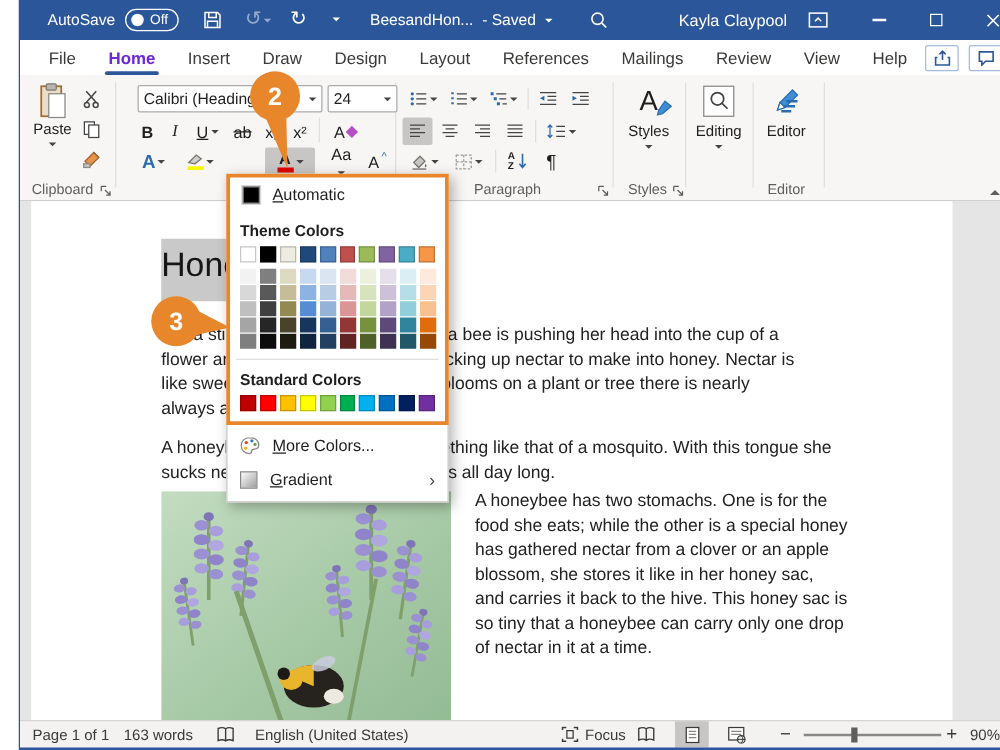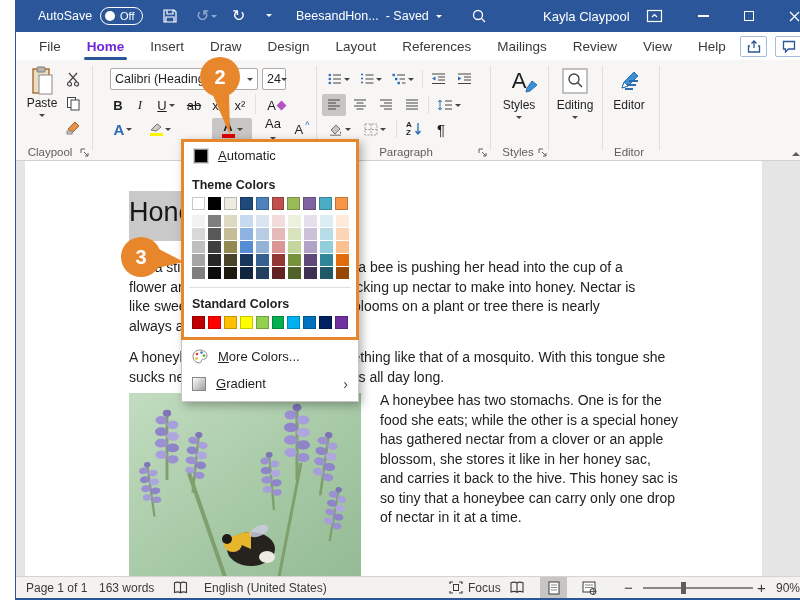--- a/index.html
+++ b/index.html
@@ -219,32 +219,32 @@
         <rect x="5" y="4" width="8" height="10" fill="#fff" stroke="#444"></rect>
       </svg>
     </div>
     <div class="rb-btn" style="left:46px; top:56px; width:22px;">
       <svg class="ic" width="15" height="15" viewBox="0 0 15 15">
         <path d="M2 9 L9 2 L13 6 L6 13 z" fill="#E8934A" stroke="#A4622D"></path>
         <path d="M9 2 L13 6" stroke="#A4622D"></path>
         <rect x="1" y="11" width="5" height="3" fill="#C9C6C2" stroke="#8A8886"></rect>
       </svg>
     </div>
-    <div class="grp-label" style="left:4px; width:60px;">Claypool</div>
+    <div class="grp-label" style="left:4px; width:60px;">Clipboard</div>
     <div class="launcher" style="left:64px;">
       <svg class="ic" width="9" height="9" viewBox="0 0 9 9">
         <path d="M1 1 v4 M1 1 h4 M4 4 l4 4 M8 5 v3 h-3" fill="none" stroke="#605E5C"></path>
       </svg>
     </div>
 
     <div class="combo" style="left:94px; top:8px; width:148px;">
       <span style="overflow:hidden;white-space:nowrap;">Calibri (Heading</span>
       <span class="caret-d"></span>
     </div>
-    <div class="combo" style="left:246px; top:8px; width:24px;">
+    <div class="combo" style="left:246px; top:8px; width:56px;">
       <span>24</span>
       <span class="caret-d"></span>
     </div>
 
     <div class="rb-btn glyph-b" style="left:92px; top:34px; width:20px;">B</div>
     <div class="rb-btn glyph-i" style="left:115px; top:34px; width:18px;">I</div>
     <div class="rb-btn" style="left:135px; top:34px; width:30px;">
       <span class="glyph-u">U</span>
       <span class="caret-d"></span>
     </div>

